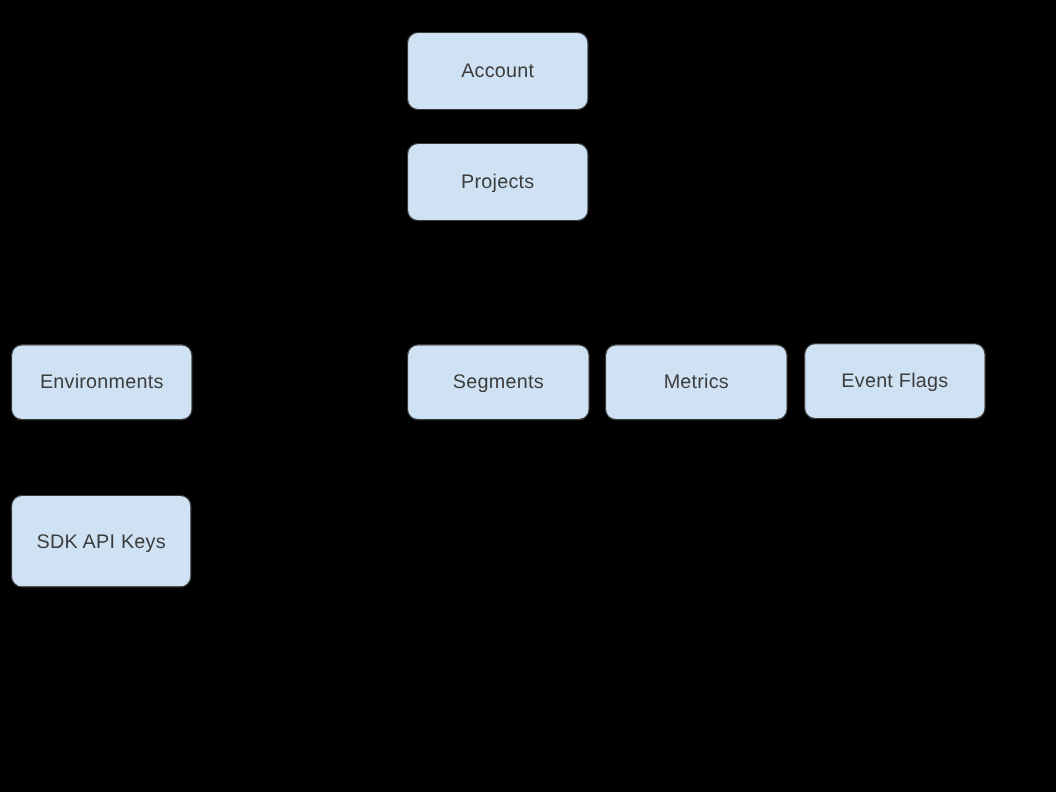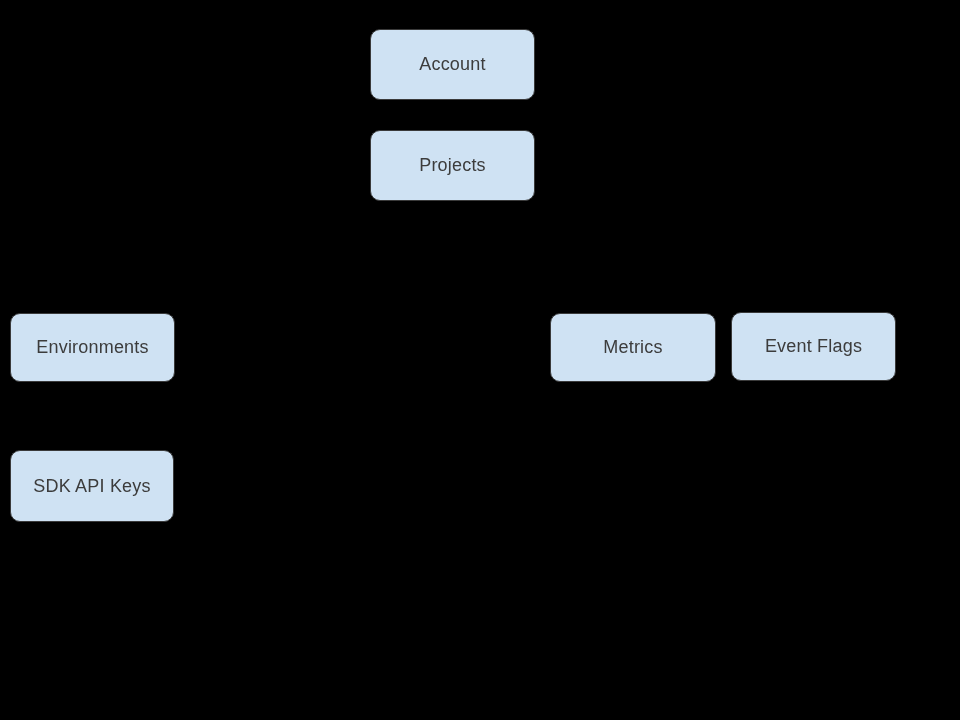--- a/index.html
+++ b/index.html
@@ -37,40 +37,43 @@
     white-space: nowrap;
   }
   
   .n-account      { left: 370px; top:  29px; width: 165px; height: 71px; }
   .n-projects     { left: 370px; top: 130px; width: 165px; height: 71px; }
   .n-environments { left:  10px; top: 313px; width: 165px; height: 69px; }
   .n-featureflags { left: 190px; top: 313px; width: 165px; height: 69px; }
   .n-segments     { left: 370px; top: 313px; width: 166px; height: 69px; }
   .n-metrics      { left: 550px; top: 313px; width: 166px; height: 69px; }
   .n-eventtypes   { left: 731px; top: 312px; width: 165px; height: 69px; }
-  .n-sdkapikeys   { left:  10px; top: 450px; width: 164px; height: 72px; }
+  .n-sdkapikeys   { left:  10px; top: 450px; width: 164px; height: 84px; }
 </style>
 </head>
 <body>
 
 <div class="canvas">
 
   <div class="node n-account">
     <span>Account</span>
   </div>
 
   <div class="node n-environments">
     <span>Environments</span>
   </div>
 
   <div class="node n-projects">
     <span>Projects</span>
   </div>
 
 
+  <div class="node n-segments">
+    <span>Segments</span>
+  </div>
 
   <div class="node n-metrics">
     <span>Metrics</span>
   </div>
 
   <div class="node n-eventtypes">
     <span>Event Flags</span>
   </div>
 
   <div class="node n-sdkapikeys">

